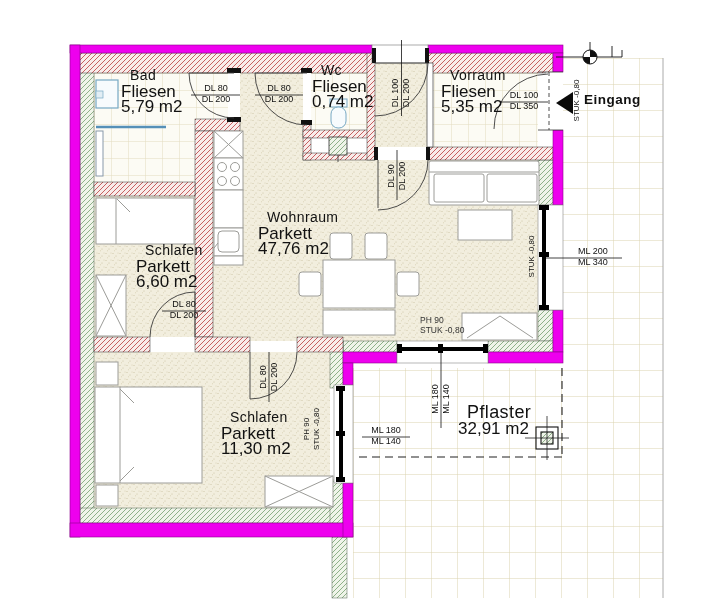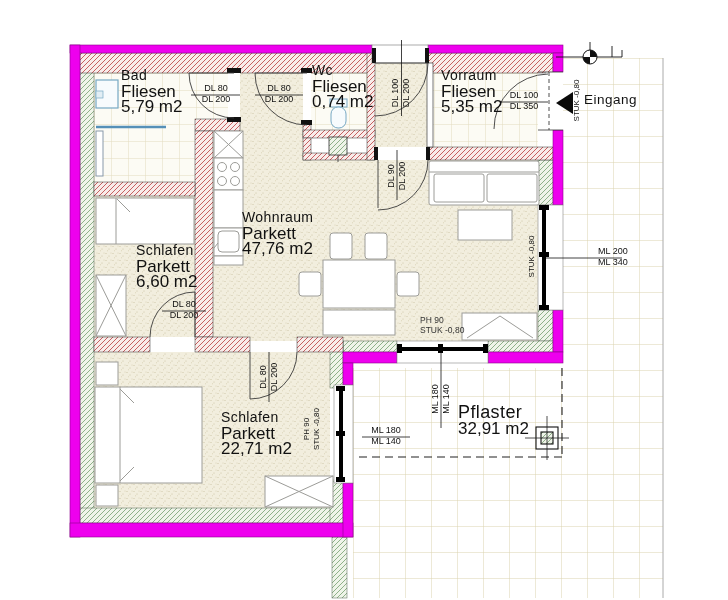--- a/index.html
+++ b/index.html
@@ -1,32 +1,32 @@
 <!DOCTYPE html>
 <html><head>
 <meta charset="utf-8">
 <style>
   html,body{margin:0;padding:0;background:#fff;}
   #plan{position:relative;width:728px;height:600px;background:#fff;overflow:hidden;
         font-family:"Liberation Sans",sans-serif;color:#111;}
   #plan svg{position:absolute;left:0;top:0;}
   .room{position:absolute;white-space:nowrap;}
-  .room .n{display:block;font-size:14px;line-height:17px;letter-spacing:.4px;}
+  .room .n{display:block;font-size:14px;line-height:17px;letter-spacing:.4px;margin-left:9px;}
   .room .s{display:block;font-size:17px;line-height:15px;}
   .dim{position:absolute;display:flex;flex-direction:column;align-items:center;
        font-size:9px;line-height:11px;white-space:nowrap;}
   .dim span{display:block;}
-  .dim.left{align-items:flex-end;margin-left:20px;}
+  .dim.left{align-items:flex-end;}
   .vdim{position:absolute;display:flex;flex-direction:column;align-items:center;
         font-size:9px;line-height:11px;white-space:nowrap;transform:rotate(-90deg);}
   .note{position:absolute;font-size:8.5px;line-height:10px;color:#333;white-space:nowrap;}
   .note span{display:block;}
   .badge{position:absolute;border:2px solid #111;background:rgba(255,255,255,.92);
          font-size:13.5px;font-weight:bold;padding:1px 5px;white-space:nowrap;}
-  .entr{position:absolute;font-size:13.5px;font-weight:normal;letter-spacing:.5px;white-space:nowrap;text-align:right;}
+  .entr{position:absolute;font-size:13.5px;font-weight:bold;letter-spacing:.5px;white-space:nowrap;text-align:right;}
 </style>
 </head>
 <body>
 
 <div id="plan">
 
 <svg width="728" height="600" viewBox="0 0 728 600">
   <defs>
     <pattern id="redHatch" width="5" height="5" patternUnits="userSpaceOnUse">
       <rect width="5" height="5" fill="#F8ECEA"></rect>
@@ -263,34 +263,34 @@
 <div class="room" style="left:312px;top:62px">
   <span class="n">Wc</span>
   <span class="s">Fliesen</span>
   <span class="s">0,74 m2</span>
 </div>
 <div class="room" style="left:441px;top:67px">
   <span class="n">Vorraum</span>
   <span class="s">Fliesen</span>
   <span class="s">5,35 m2</span>
 </div>
-<div class="room" style="left:242px;top:209px">
+<div class="room" style="left:258px;top:209px">
   <span class="n">Wohnraum</span>
   <span class="s">Parkett</span>
   <span class="s">47,76 m2</span>
 </div>
 <div class="room" style="left:136px;top:242px">
   <span class="n">Schlafen</span>
   <span class="s">Parkett</span>
   <span class="s">6,60 m2</span>
 </div>
 <div class="room" style="left:221px;top:409px">
   <span class="n">Schlafen</span>
   <span class="s">Parkett</span>
-  <span class="s">22,71 m2</span>
+  <span class="s">11,30 m2</span>
 </div>
 <div class="room" style="left:458px;top:404px">
   <span class="n" style="font-size:18px">Pflaster</span>
   <span class="s">32,91 m2</span>
 </div>
 
 <div class="entr" style="left:584px;top:92px">Eingang</div>
 
 <div class="dim" style="left:193px;top:83px;width:46px">
   <span>DL 80</span>

